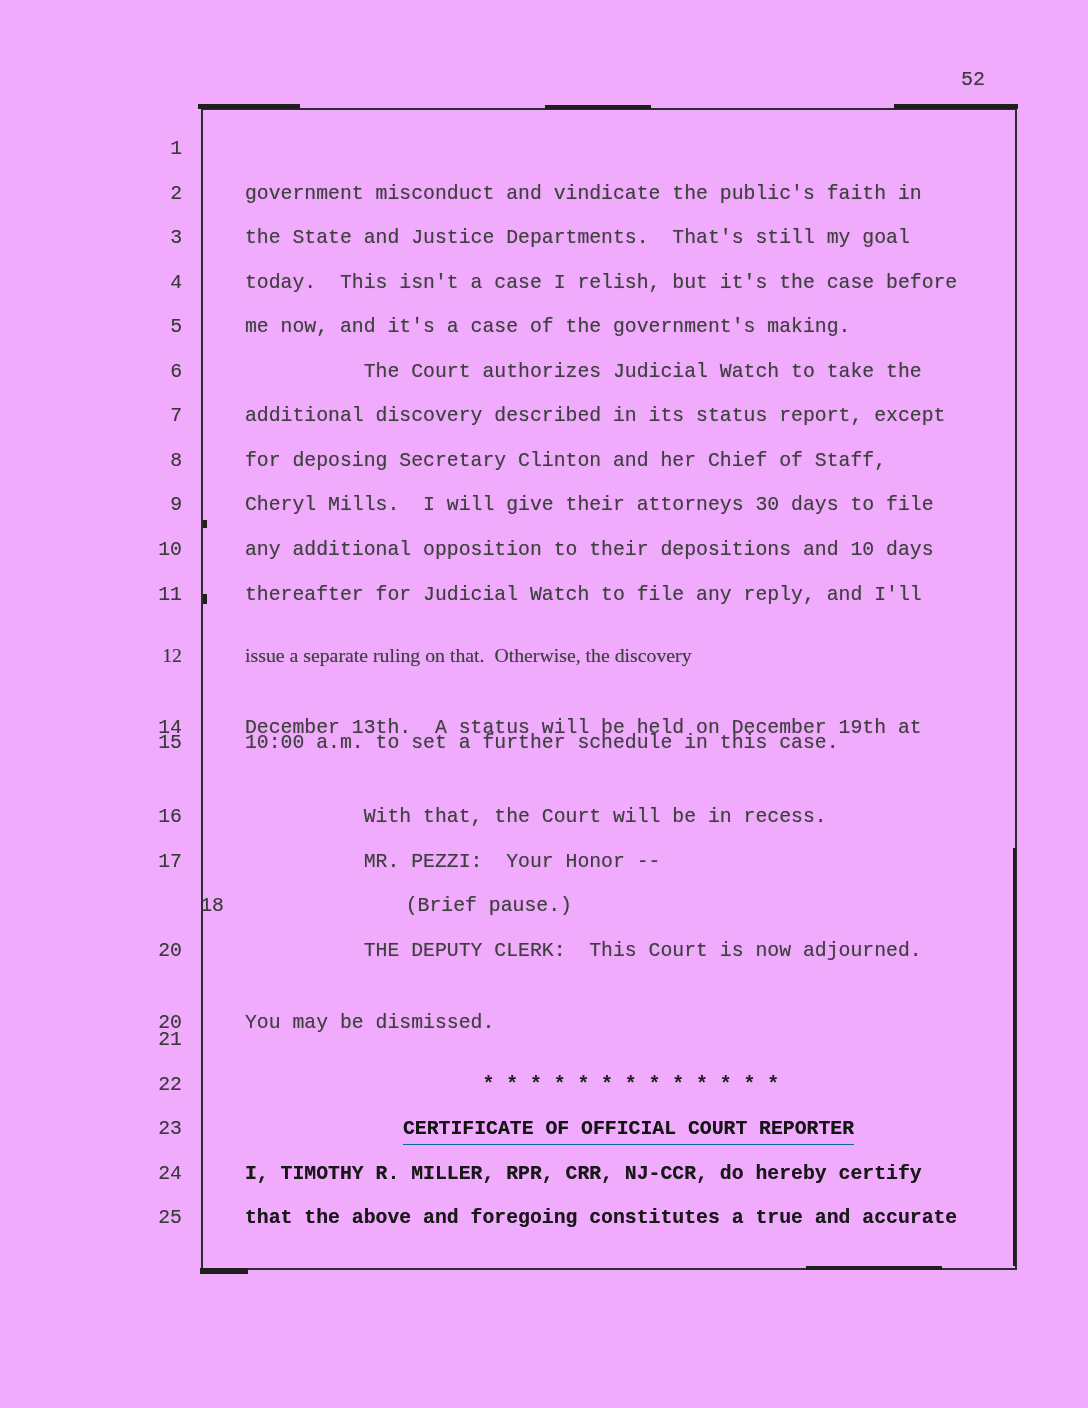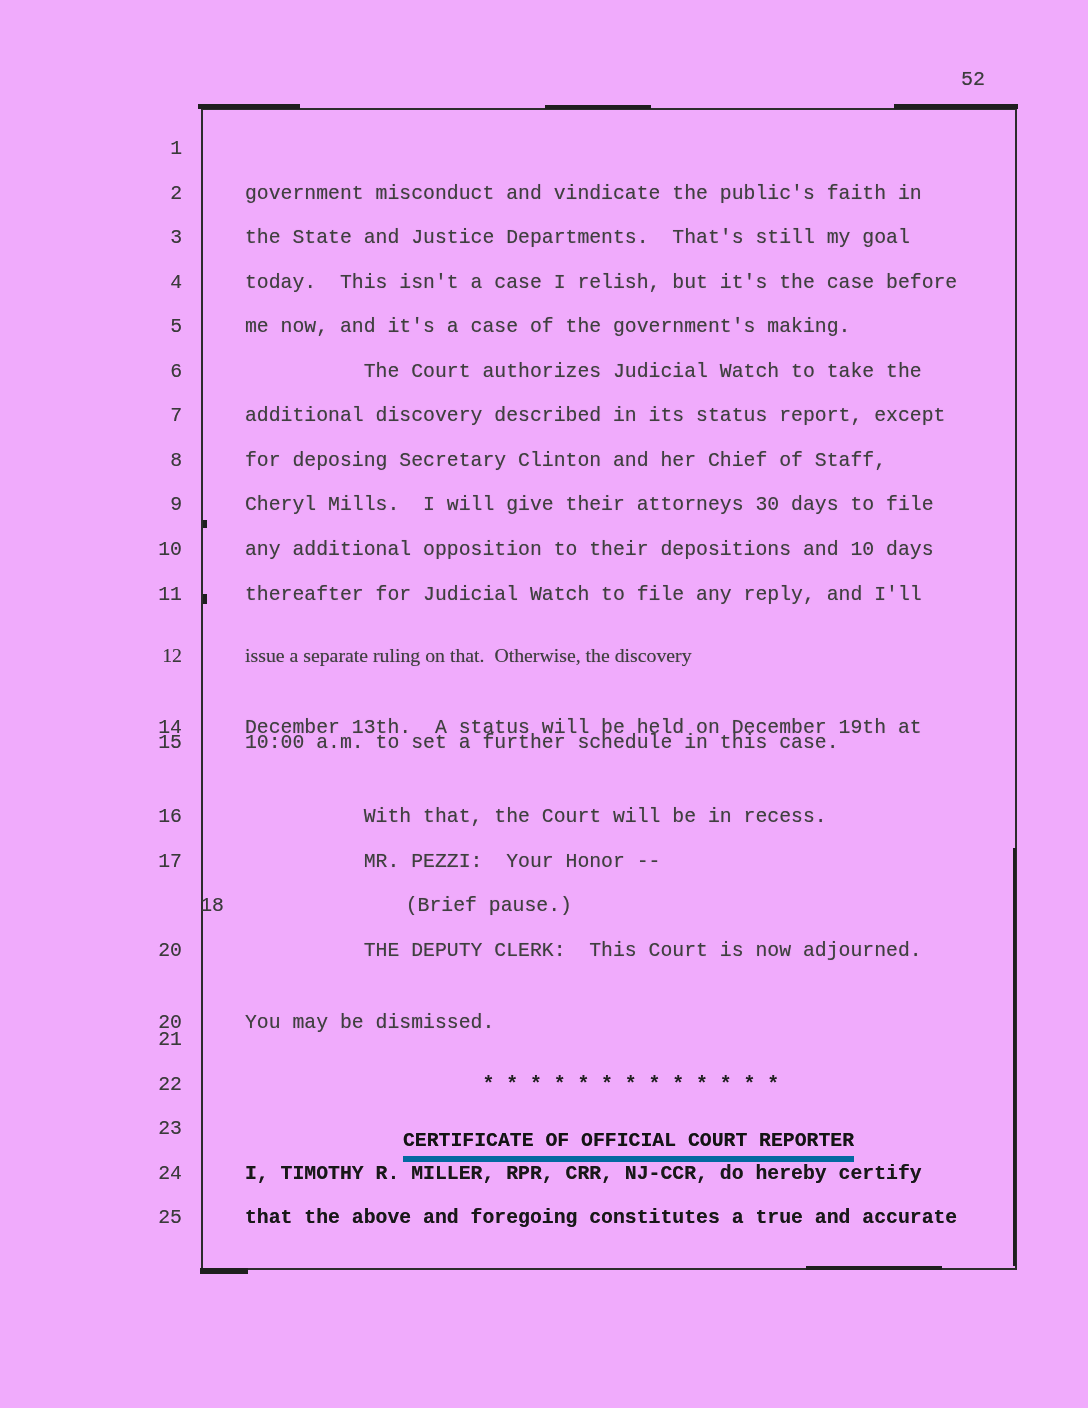--- a/index.html
+++ b/index.html
@@ -69,24 +69,23 @@
   }
   .row.stars .txt {
     font-weight: bold;
     color: #1f1f1f;
     text-shadow: none;
   }
   .row.heading .txt {
     left: 403px;
     font-weight: bold;
     color: #141414;
-    border-bottom: 6px solid #0369a1;
+    border-bottom: 1px solid #0369a1;
     padding-bottom: 1px;
     text-shadow: 0 0 0.5px rgba(20,20,20,0.6);
-    margin-top: 12px;
   }
   .art {
     position: absolute;
     background: #1f1f1f;
   }
 </style>
 </head>
 <body>
 
 <div class="page">

